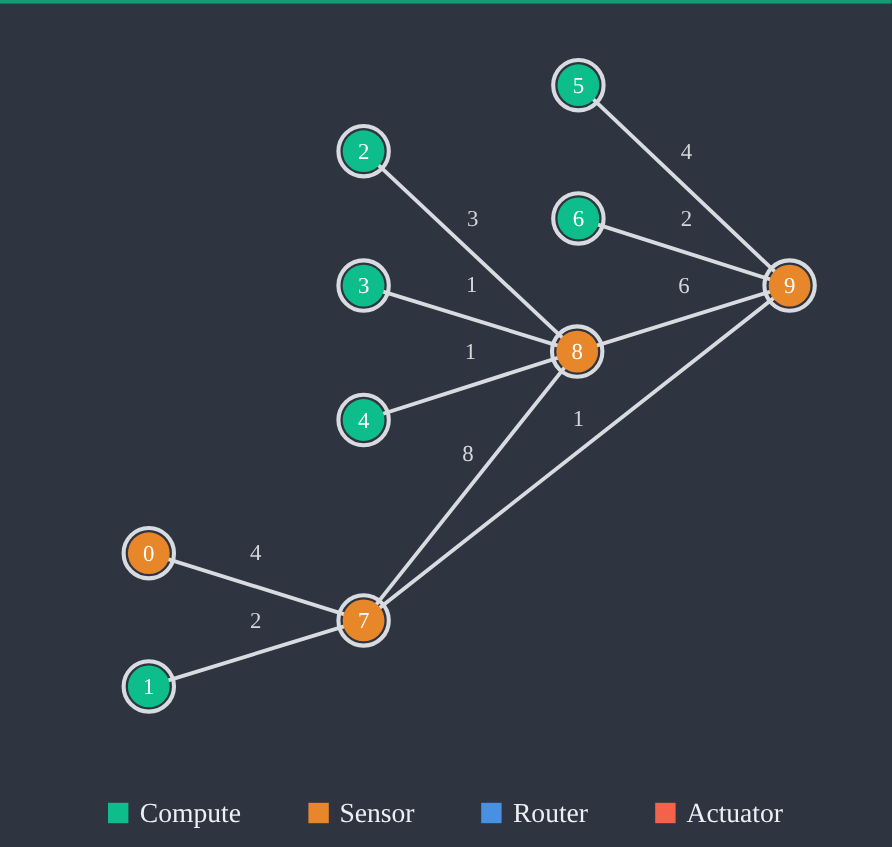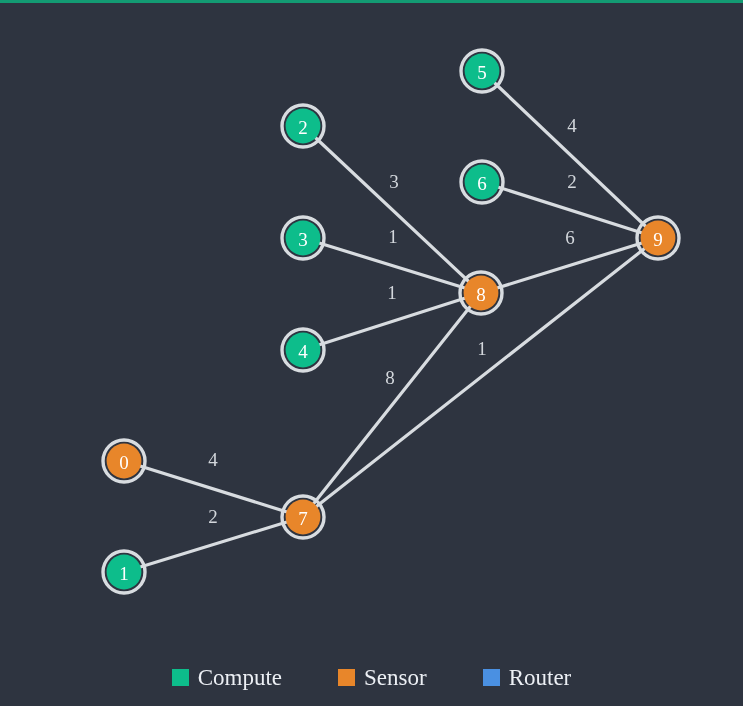--- a/index.html
+++ b/index.html
@@ -178,13 +178,17 @@
       <span class="legend-text">Compute</span>
     </div>
     <div class="legend-entry">
       <span class="legend-swatch" style="background: rgb(232, 134, 42);"></span>
       <span class="legend-text">Sensor</span>
     </div>
     <div class="legend-entry">
       <span class="legend-swatch" style="background: rgb(74, 144, 226);"></span>
       <span class="legend-text">Router</span>
     </div>
+    <div class="legend-entry">
+      <span class="legend-swatch" style="background: rgb(244, 98, 76);"></span>
+      <span class="legend-text">Actuator</span>
+    </div>
   </div>
 
 </body></html>

